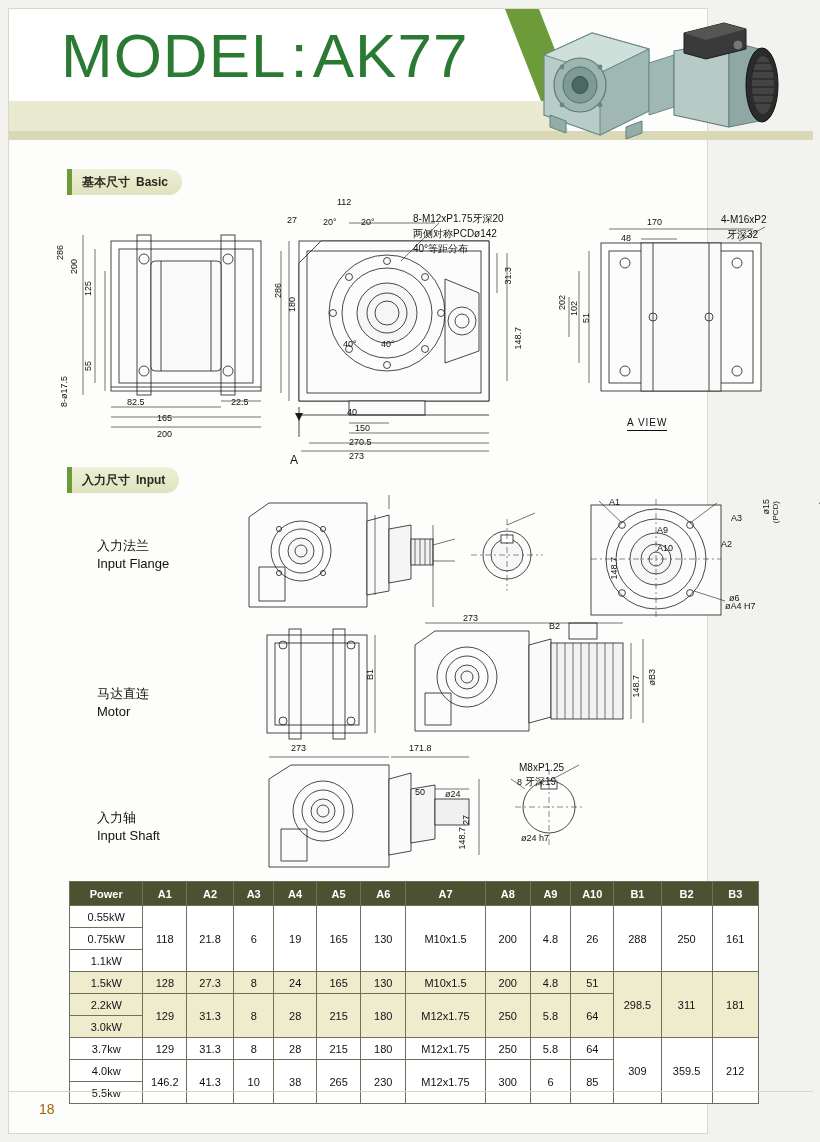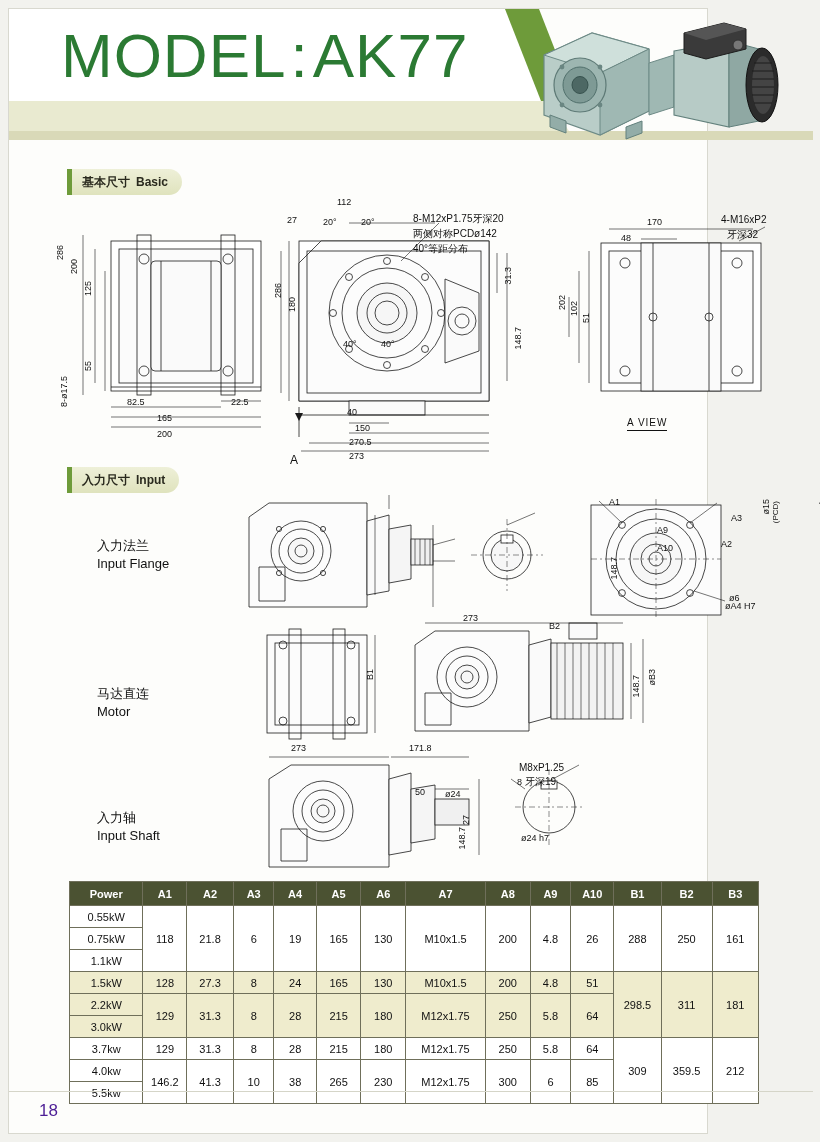--- a/index.html
+++ b/index.html
@@ -101,21 +101,21 @@
     padding:0 2px;
     font-weight:normal;
     background:#fff;
   }
   .tbl thead th{
     background:#4b5232;color:#fff;font-weight:bold;height:23px;
   }
   .tbl td.first{background:#fff;text-align:center;}
   .tbl tr.hl td{background:#efeccd;}
   .pagenum{
-    position:absolute;left:30px;top:1092px;font-size:17px;color:#4c1d95;
+    position:absolute;left:30px;top:1092px;font-size:14px;color:#a16207;
   }
   .footline{
     position:absolute;left:0;top:1082px;width:804px;height:1px;background:#d5d5c8;
   }
   svg{display:block;}
 </style>
 </head>
 <body>
 
 <div class="page">

